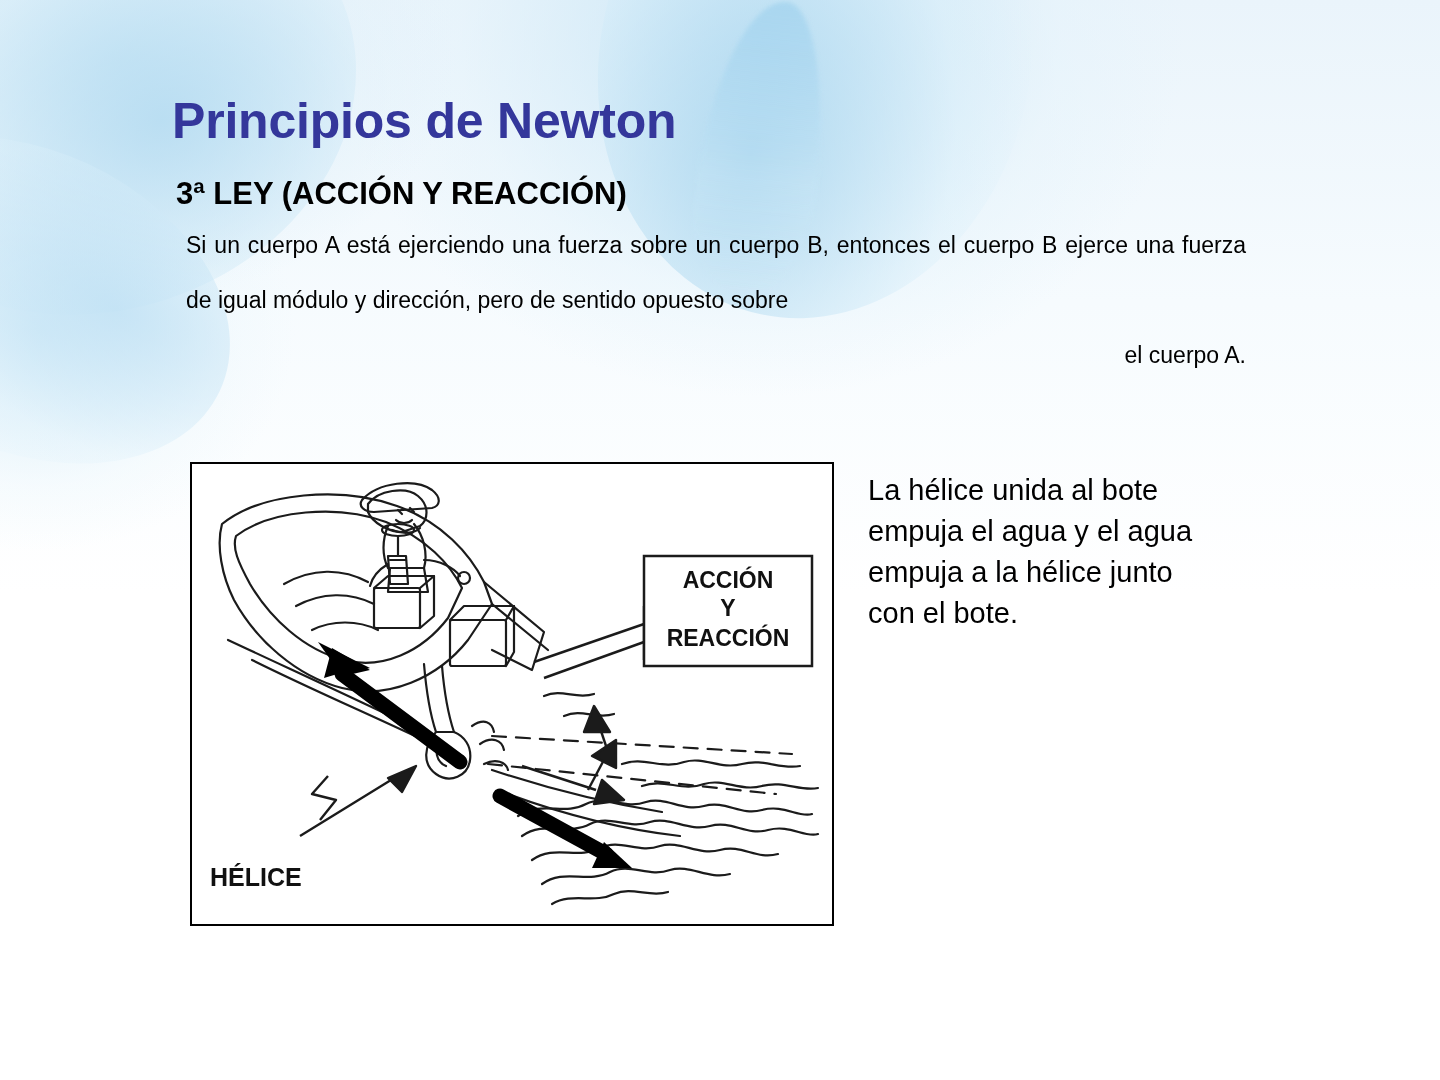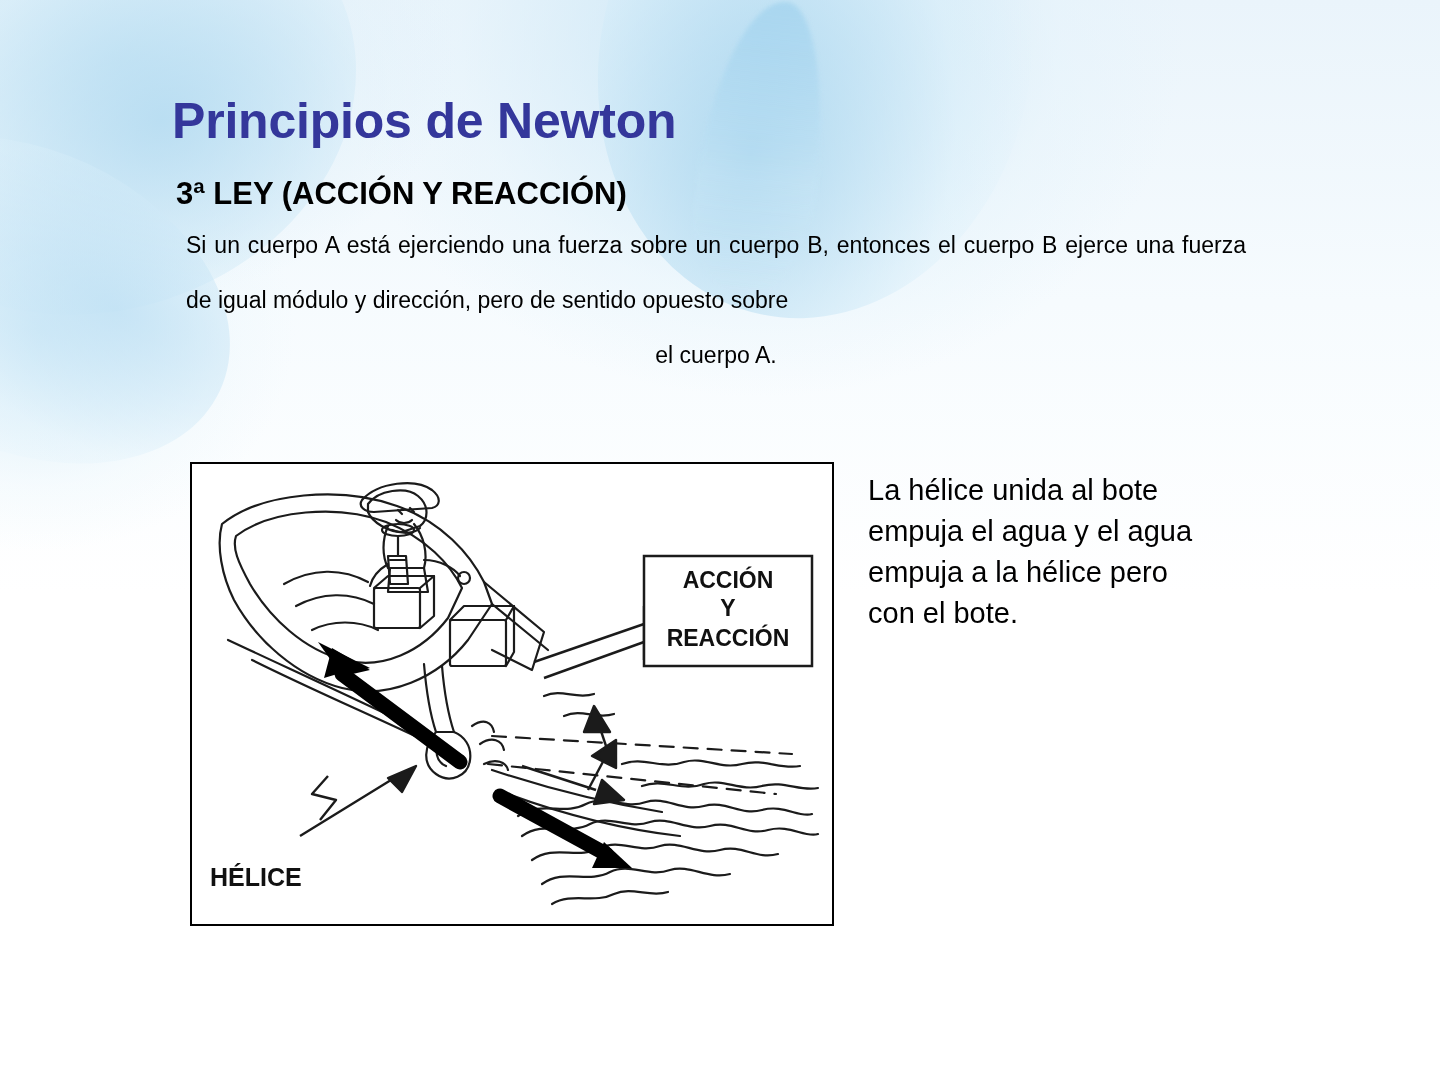--- a/index.html
+++ b/index.html
@@ -93,21 +93,21 @@
     left: 172px;
     top: 218px;
     width: 1060px;
     font-size: 23px;
     line-height: 55px;
     color: #000000;
     text-align: justify;
     margin-left: 14px;
   }
   .body-text .last-line {
-    text-align: center;
+    text-align: right;
   }
 
   .figure-box {
     position: absolute;
     left: 180px;
     top: 462px;
     width: 640px;
     height: 460px;
     border: 2px solid #000000;
     background: #ffffff;
@@ -260,16 +260,16 @@
           <rect x="452" y="92" width="168" height="110" fill="#ffffff" stroke="#1b1b1b" stroke-width="2.5"></rect>
           <text class="fig-label" x="536" y="124" font-size="23" text-anchor="middle" fill="#111111">ACCIÓN</text>
           <text class="fig-label" x="536" y="152" font-size="23" text-anchor="middle" fill="#111111">Y</text>
           <text class="fig-label" x="536" y="182" font-size="23" text-anchor="middle" fill="#111111">REACCIÓN</text>
         </g>
 
         <text class="fig-label" x="18" y="422" font-size="25" fill="#111111">HÉLICE</text>
       </svg>
     </div>
 
-    <div class="caption">La hélice unida al bote empuja el agua y el agua empuja a la hélice  pero con el bote.</div>
+    <div class="caption">La hélice unida al bote empuja el agua y el agua empuja a la hélice  junto con el bote.</div>
 
   </div>
 </div>
 
 </body></html>

